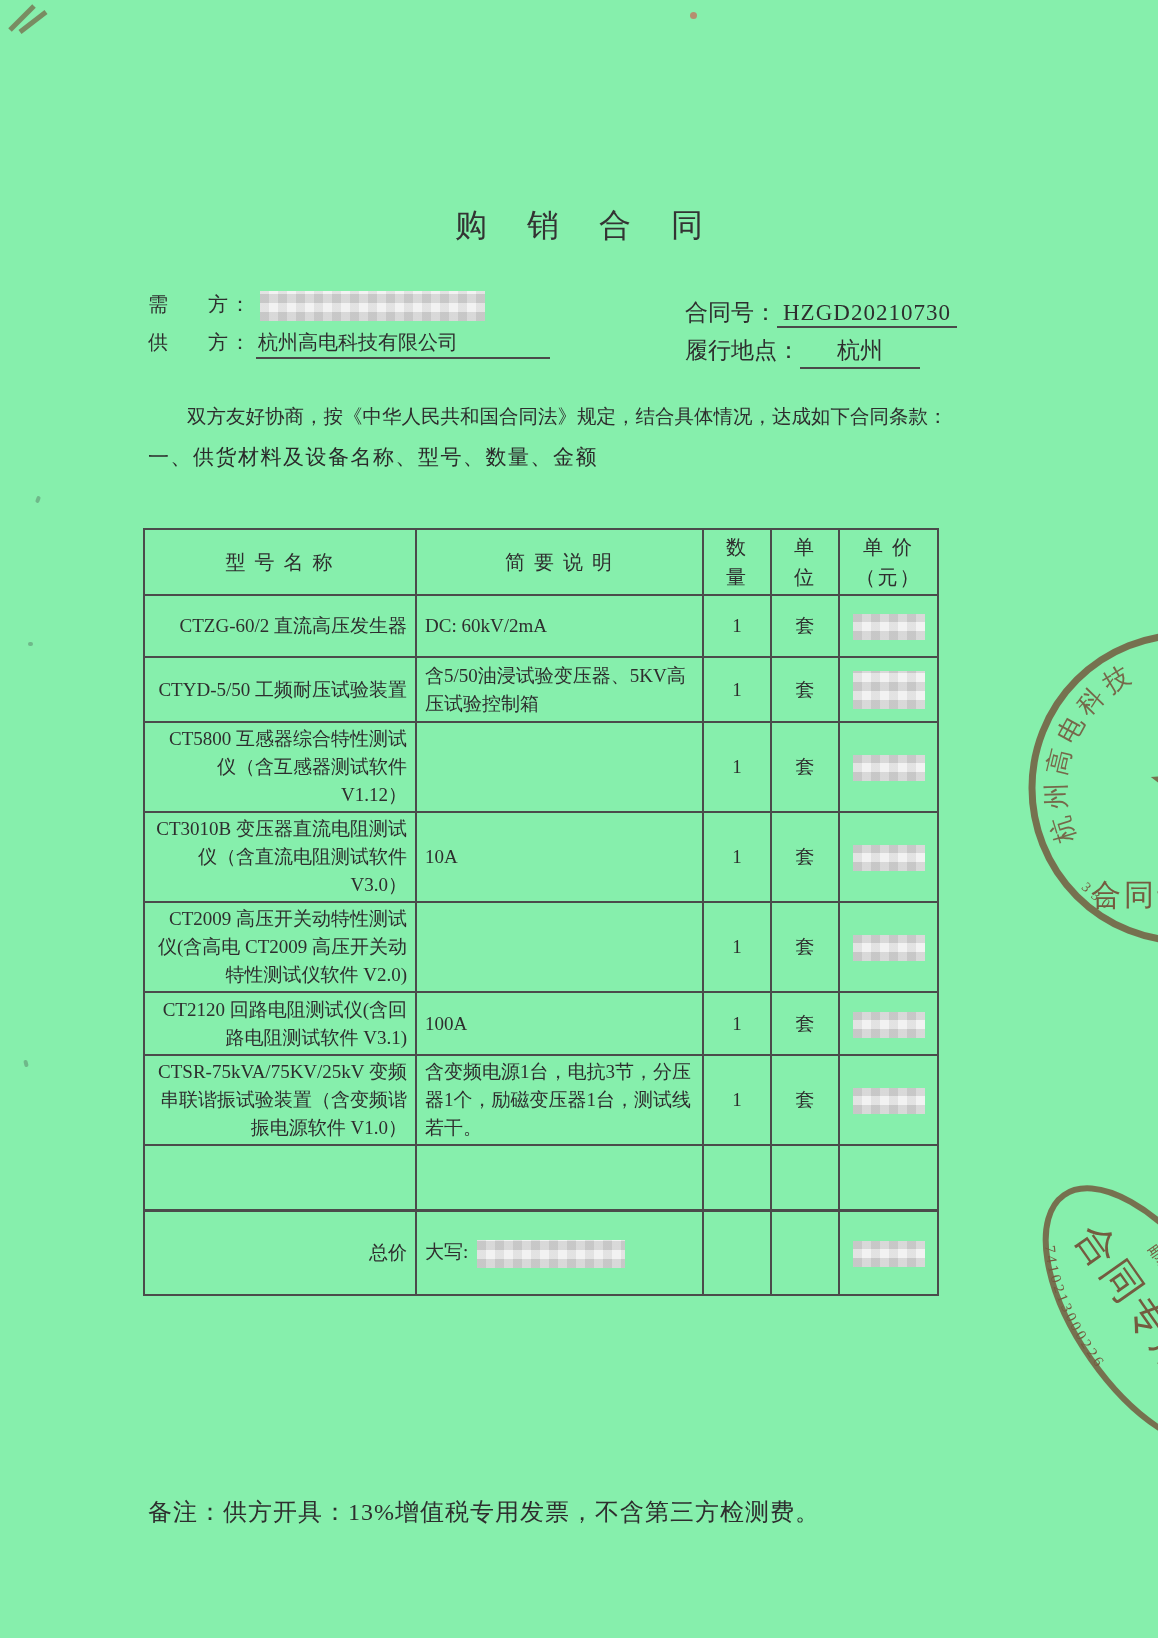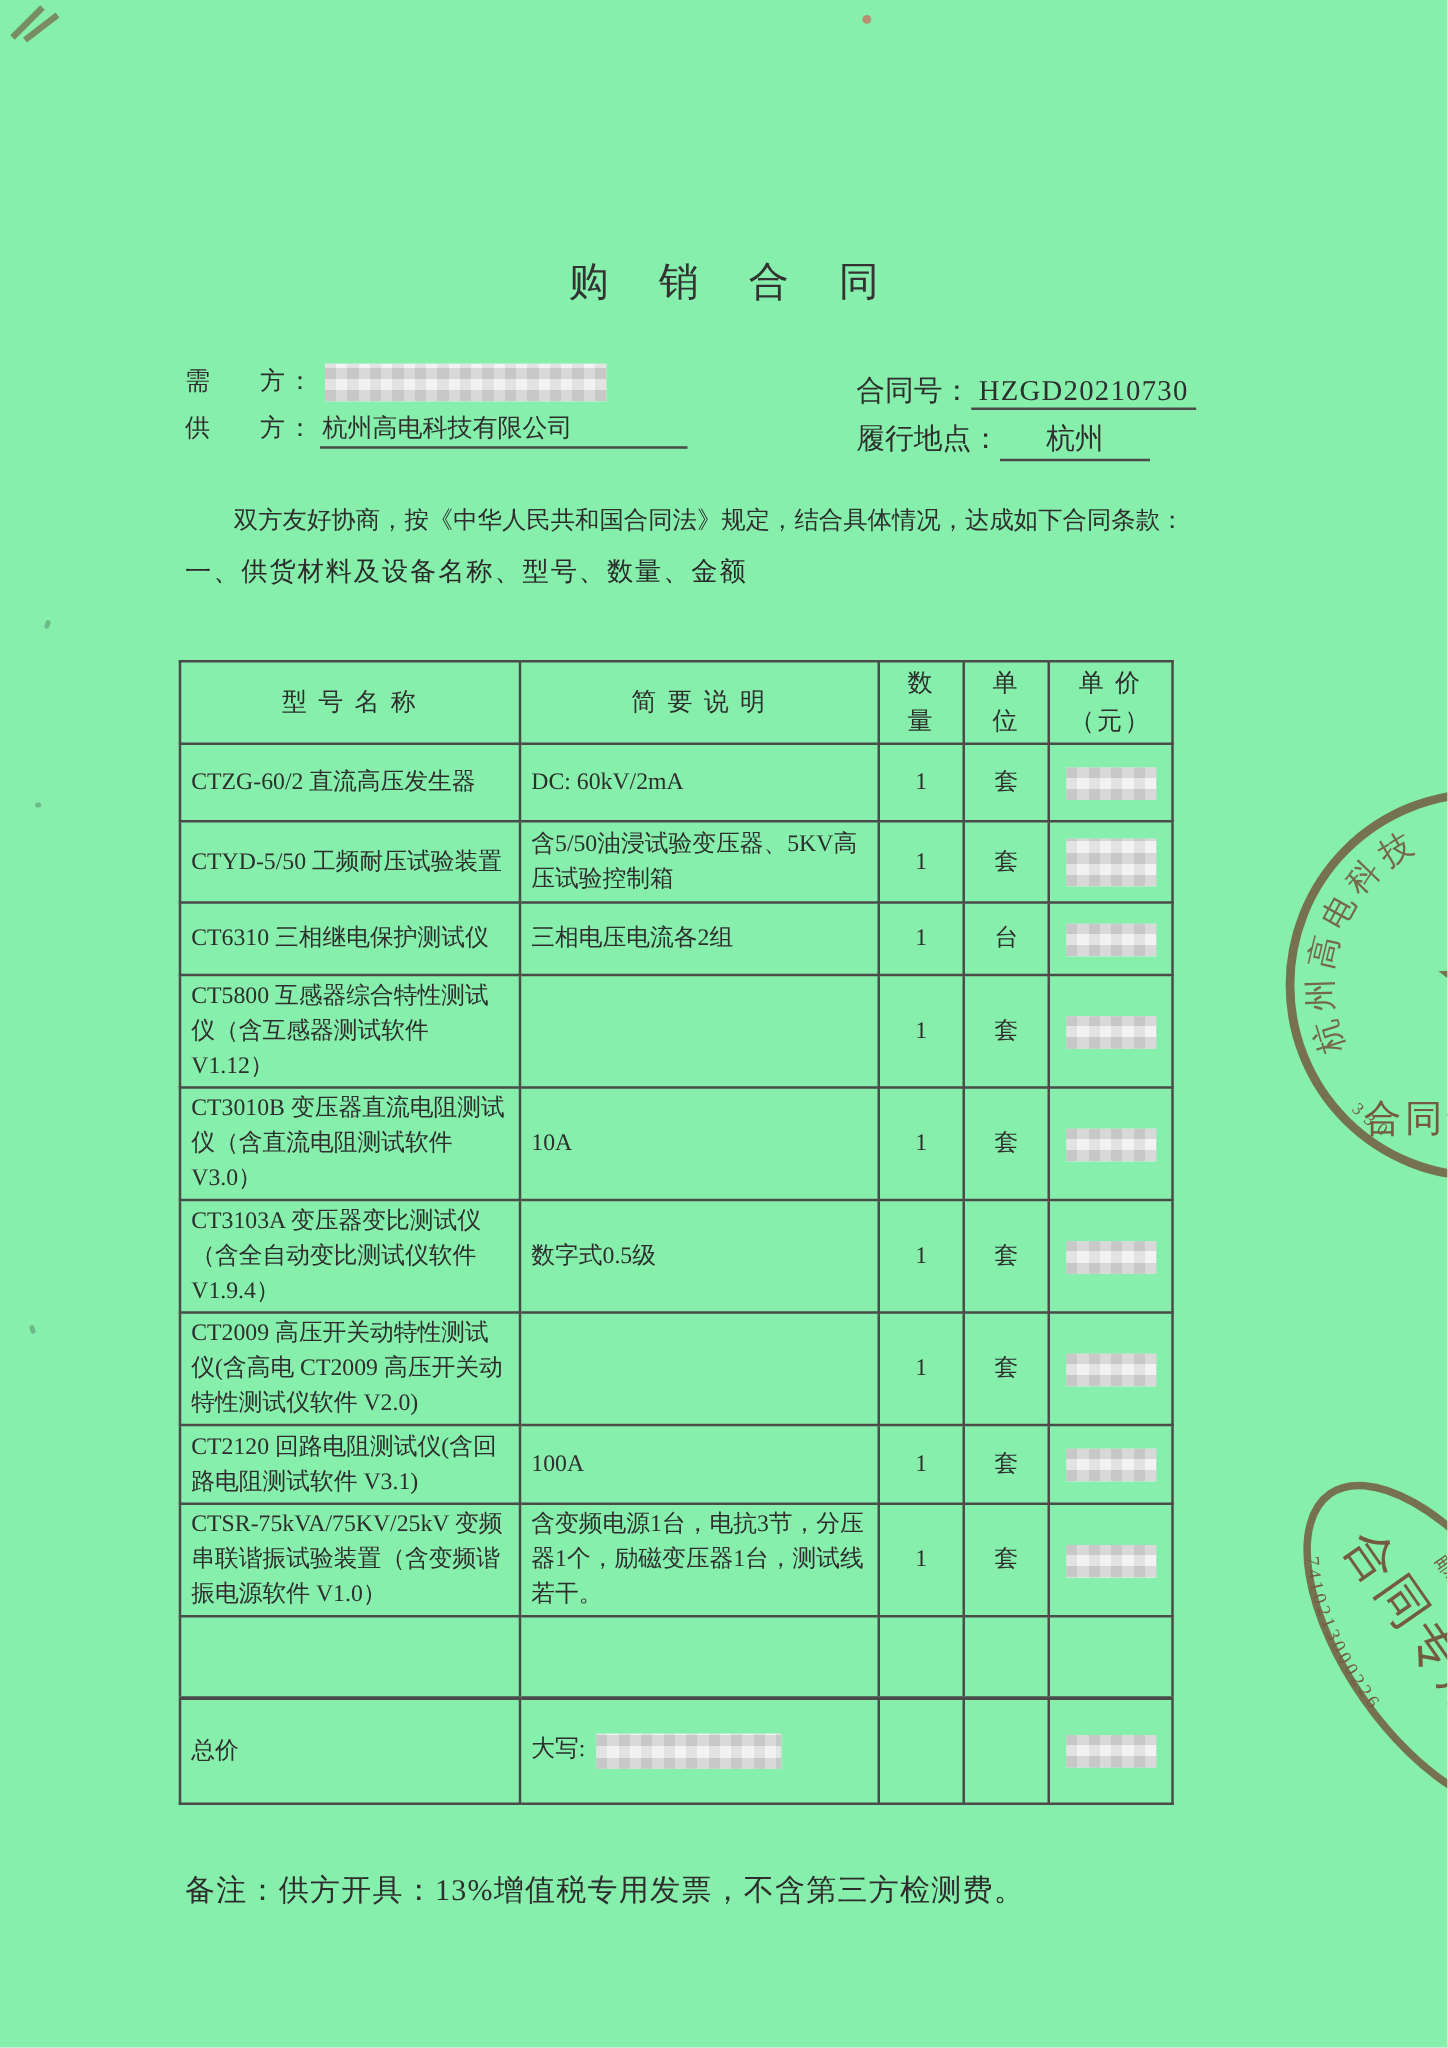--- a/index.html
+++ b/index.html
@@ -13,21 +13,21 @@
   .supplier-name{display:inline-block;min-width:288px;border-bottom:2px solid #4a4a4a;padding:0 4px 1px 2px;}
   .rline{position:absolute;font-size:23px;white-space:nowrap;}
   .cn-value{border-bottom:2px solid #4a4a4a;padding:0 6px 1px;letter-spacing:1px;}
   .pl-value{display:inline-block;width:120px;text-align:center;border-bottom:2px solid #4a4a4a;padding-bottom:1px;}
   .preamble{position:absolute;left:148px;top:402px;width:850px;font-size:19.5px;line-height:30px;text-indent:39px;}
   .section{position:absolute;left:148px;top:443px;font-size:21px;letter-spacing:1.5px;color:#2a2a2a;}
   .ctable{position:absolute;left:143px;top:528px;width:794px;border-collapse:collapse;table-layout:fixed;font-size:19px;}
   .ctable th,.ctable td{border:2px solid #4b4b4b;vertical-align:middle;font-weight:normal;
                         padding:2px 8px;line-height:28px;overflow:hidden;}
   .ctable th{text-align:center;white-space:pre-line;font-size:20px;letter-spacing:2px;line-height:30px;}
-  .c-model{text-align:left;padding-left:11px;}
+  .c-model{text-align:right;padding-left:11px;}
   .c-desc{text-align:left;padding-left:13px;}
   .c-ctr{text-align:center;padding:2px 2px;}
   .c-price{text-align:center;padding:2px 4px;}
   .row-total td{border-top:3px solid #4b4b4b;}
   .mosaic{display:inline-block;vertical-align:middle;background-color:#e6e6e6;
     background-image:repeating-linear-gradient(0deg, rgba(120,120,120,0.18) 0 9px, rgba(255,255,255,0.25) 9px 18px),
                      repeating-linear-gradient(90deg, #d9d9d9 0 9px, #eeeeee 9px 18px);}
   .price-mosaic{width:72px;height:26px;}
   .price-mosaic.tall{height:38px;}
   .buyer-mosaic{width:225px;height:30px;margin-left:4px;}
@@ -96,44 +96,30 @@
       <td class="c-ctr">套</td>
       <td class="c-price"><span class="mosaic price-mosaic"></span></td>
     </tr>
     <tr style="height:65px">
       <td class="c-model">CTYD-5/50 工频耐压试验装置</td>
       <td class="c-desc">含5/50油浸试验变压器、5KV高压试验控制箱</td>
       <td class="c-ctr">1</td>
       <td class="c-ctr">套</td>
       <td class="c-price"><span class="mosaic price-mosaic tall"></span></td>
     </tr>
-    <tr style="height:58px">
-      <td class="c-model">CT6310 三相继电保护测试仪</td>
-      <td class="c-desc">三相电压电流各2组</td>
-      <td class="c-ctr">1</td>
-      <td class="c-ctr">台</td>
-      <td class="c-price"><span class="mosaic price-mosaic"></span></td>
-    </tr>
     <tr style="height:65px">
       <td class="c-model">CT5800 互感器综合特性测试仪（含互感器测试软件 V1.12）</td>
       <td class="c-desc"></td>
       <td class="c-ctr">1</td>
       <td class="c-ctr">套</td>
       <td class="c-price"><span class="mosaic price-mosaic"></span></td>
     </tr>
     <tr style="height:62px">
       <td class="c-model">CT3010B 变压器直流电阻测试仪（含直流电阻测试软件 V3.0）</td>
       <td class="c-desc">10A</td>
-      <td class="c-ctr">1</td>
-      <td class="c-ctr">套</td>
-      <td class="c-price"><span class="mosaic price-mosaic"></span></td>
-    </tr>
-    <tr style="height:88px">
-      <td class="c-model">CT3103A 变压器变比测试仪（含全自动变比测试仪软件 V1.9.4）</td>
-      <td class="c-desc">数字式0.5级</td>
       <td class="c-ctr">1</td>
       <td class="c-ctr">套</td>
       <td class="c-price"><span class="mosaic price-mosaic"></span></td>
     </tr>
     <tr style="height:87px">
       <td class="c-model">CT2009 高压开关动特性测试仪(含高电 CT2009 高压开关动特性测试仪软件 V2.0)</td>
       <td class="c-desc"></td>
       <td class="c-ctr">1</td>
       <td class="c-ctr">套</td>
       <td class="c-price"><span class="mosaic price-mosaic"></span></td>

